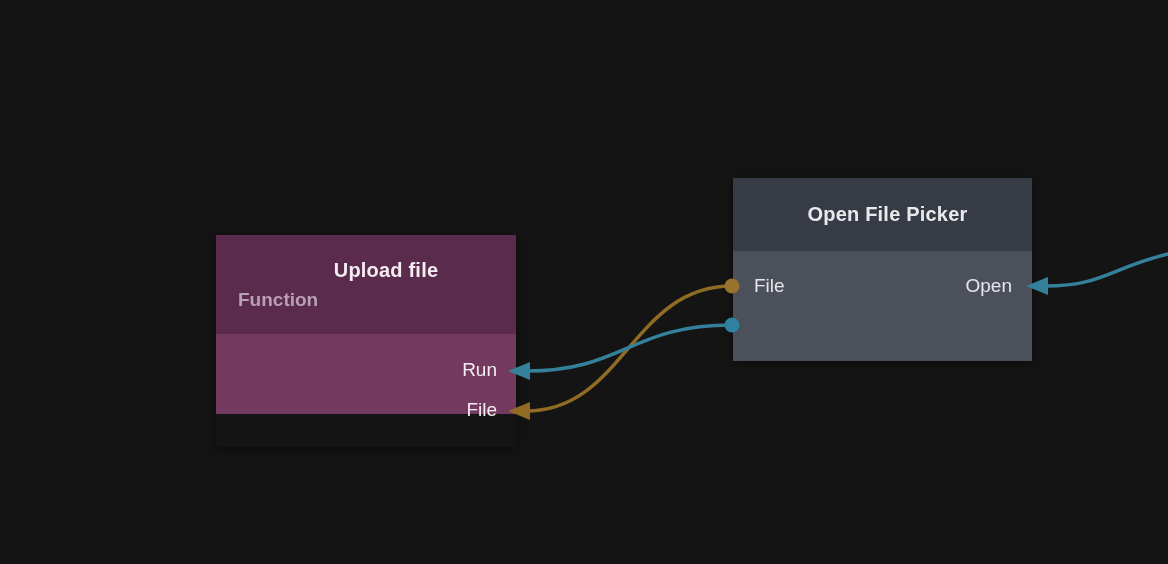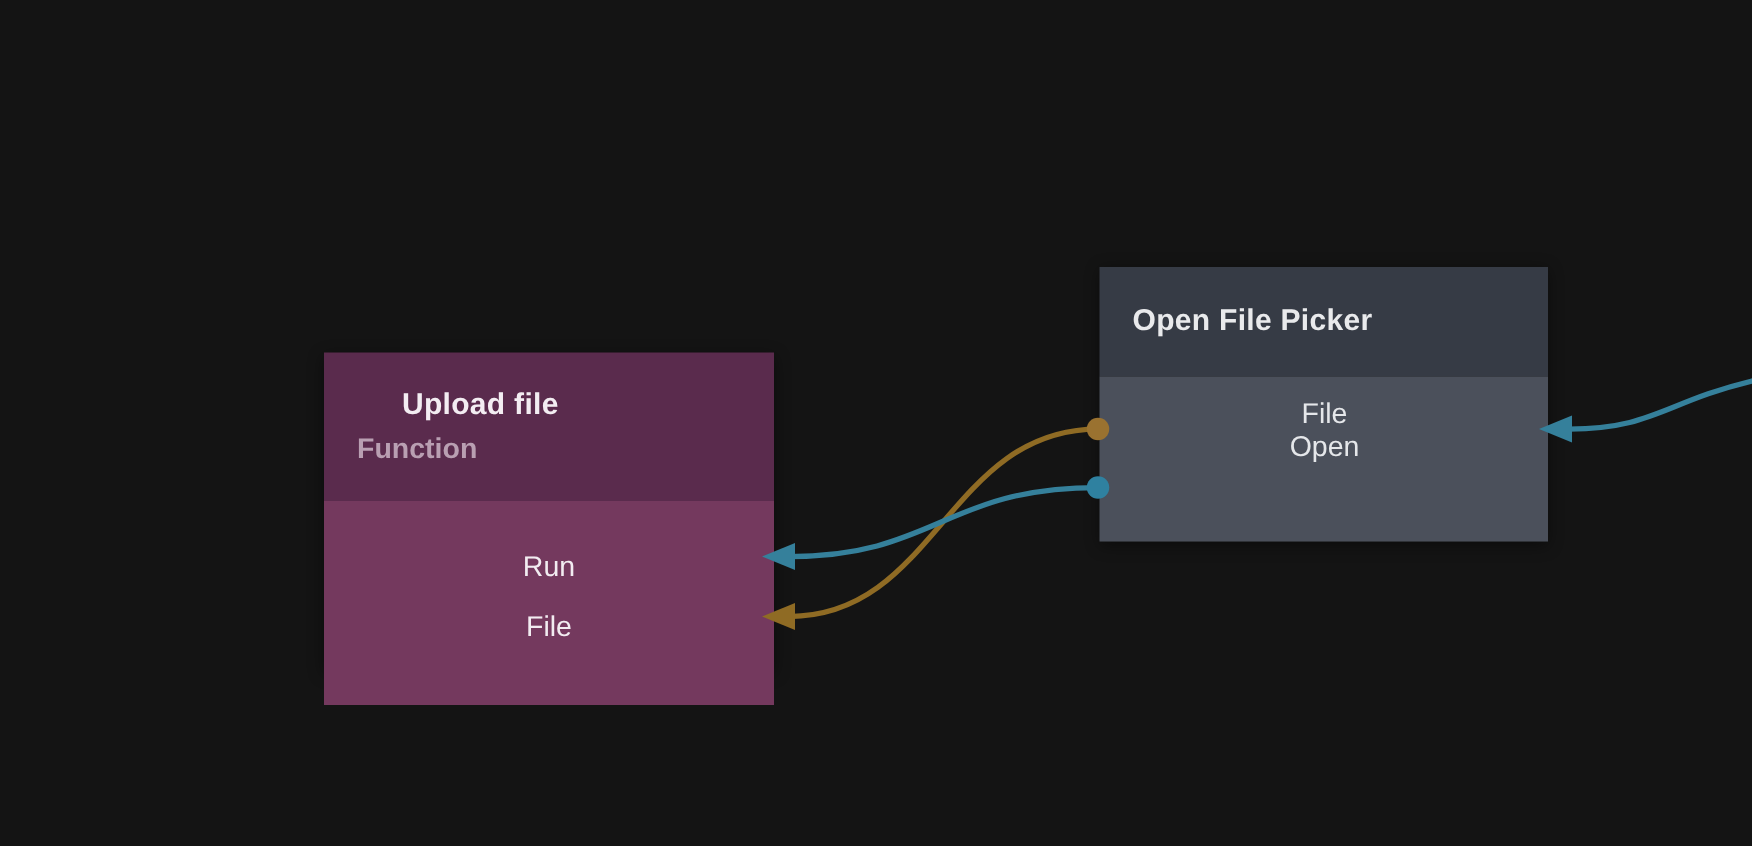--- a/index.html
+++ b/index.html
@@ -28,56 +28,56 @@
     box-sizing: border-box;
     padding-left: 22px;
     padding-right: 12px;
   }
   .node-title {
     font-size: 20px;
     font-weight: 700;
     letter-spacing: 0.2px;
     line-height: 29px;
     white-space: nowrap;
+    text-align: center;
   }
   .node-subtitle {
     font-size: 19px;
     font-weight: 400;
     line-height: 29px;
     white-space: nowrap;
   }
   .node-body {
     box-sizing: border-box;
   }
   .port-row {
     height: 40px;
     display: flex;
     align-items: center;
     box-sizing: border-box;
-    flex-direction: column;
   }
   .port-label {
     font-size: 19px;
     line-height: 22px;
     white-space: nowrap;
   }
 
   
   #node-upload-file {
     left: 216px; top: 235px;
     width: 300px; height: 212px;
   }
   #node-upload-file .node-header {
     height: 99px;
     background: #5a2b4d;
   }
   #node-upload-file .node-title { color: #f3edf2; margin-left: 30px; }
   #node-upload-file .node-subtitle { color: #b99fb2; font-weight: bold; }
   #node-upload-file .node-body {
-    height: 136px;
+    height: 80px;
     background: #74395e;
     padding: 16px 19px 0 19px;
   }
   #node-upload-file .port-row { justify-content: flex-end; }
   #node-upload-file .port-label { color: #f2ecf1; }
 
   
   #node-open-file-picker {
     left: 733px; top: 178px;
     width: 299px; height: 183px;

